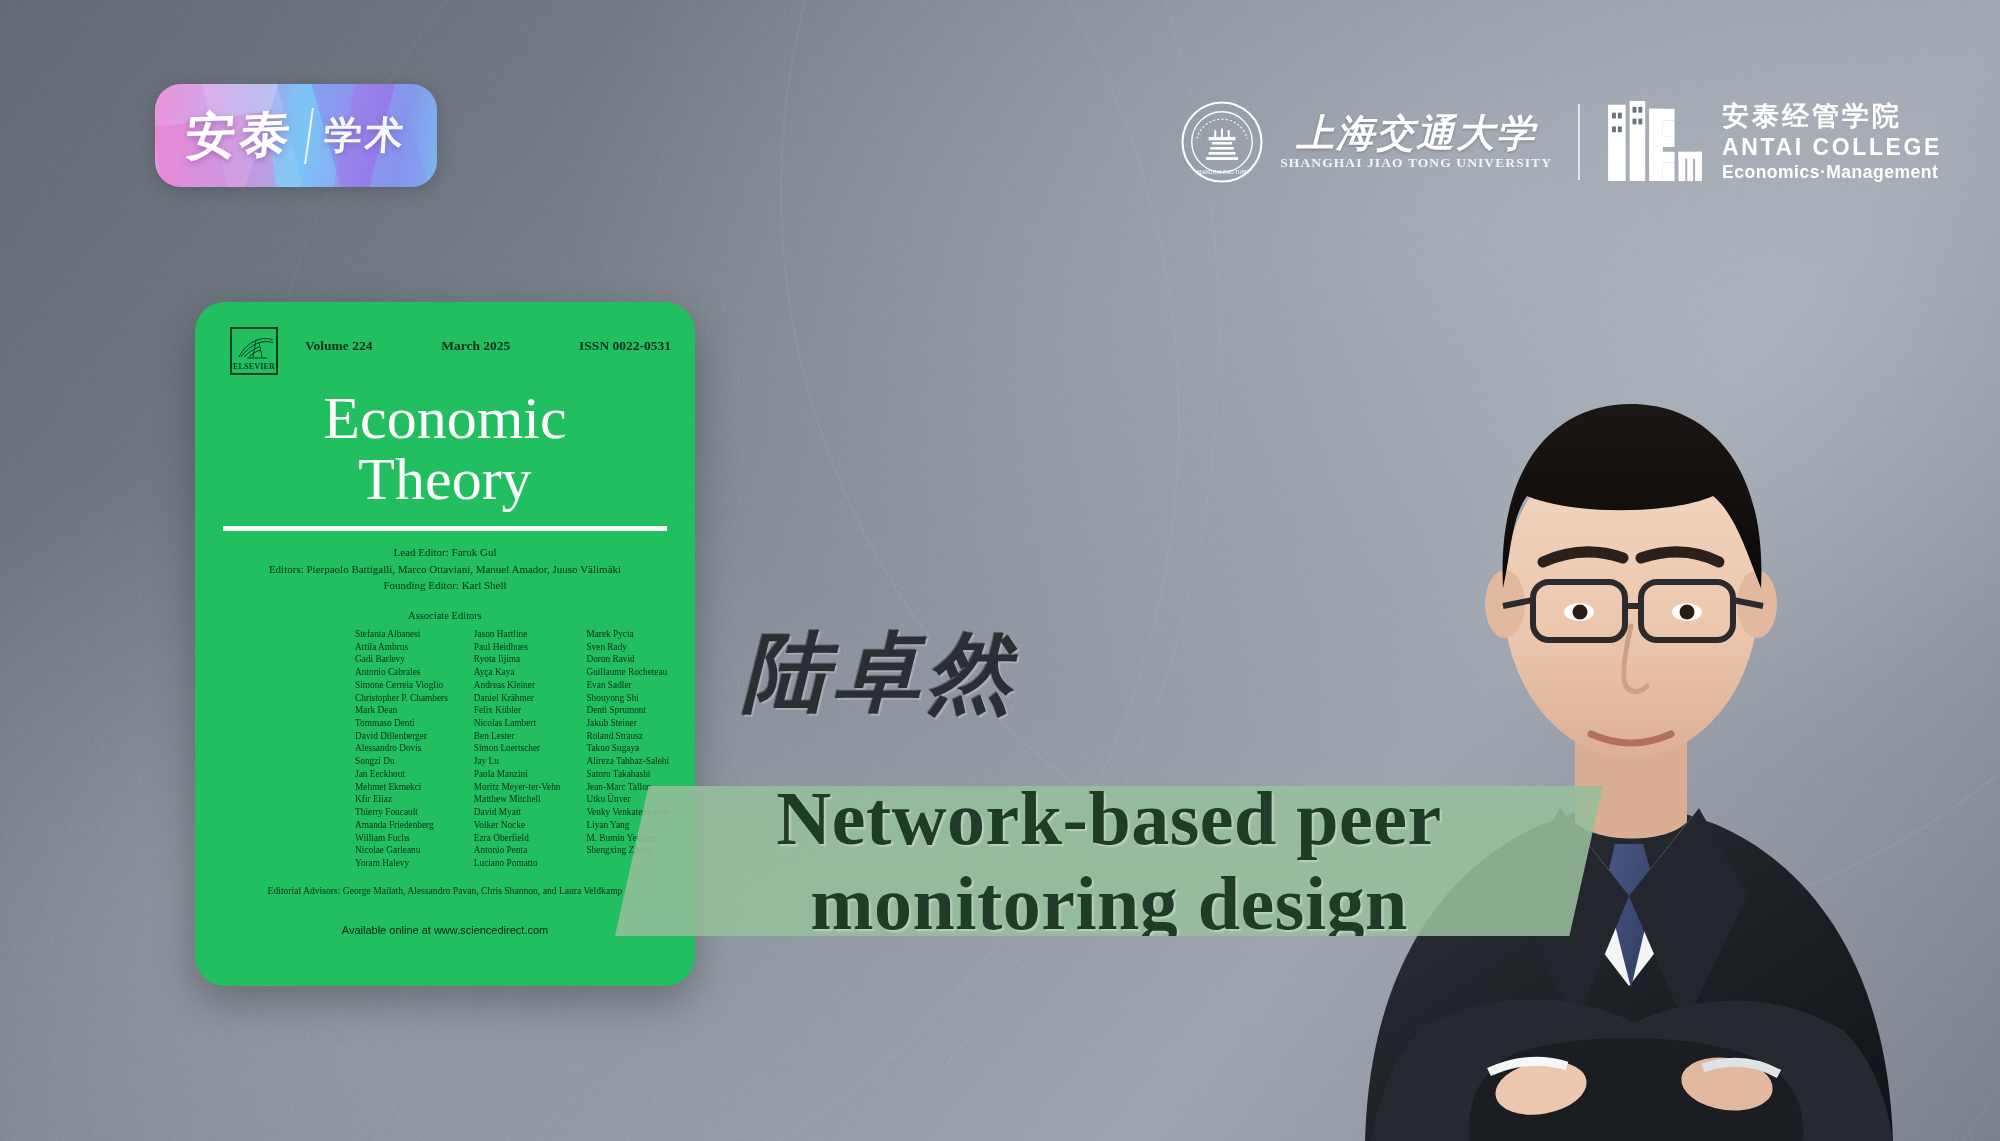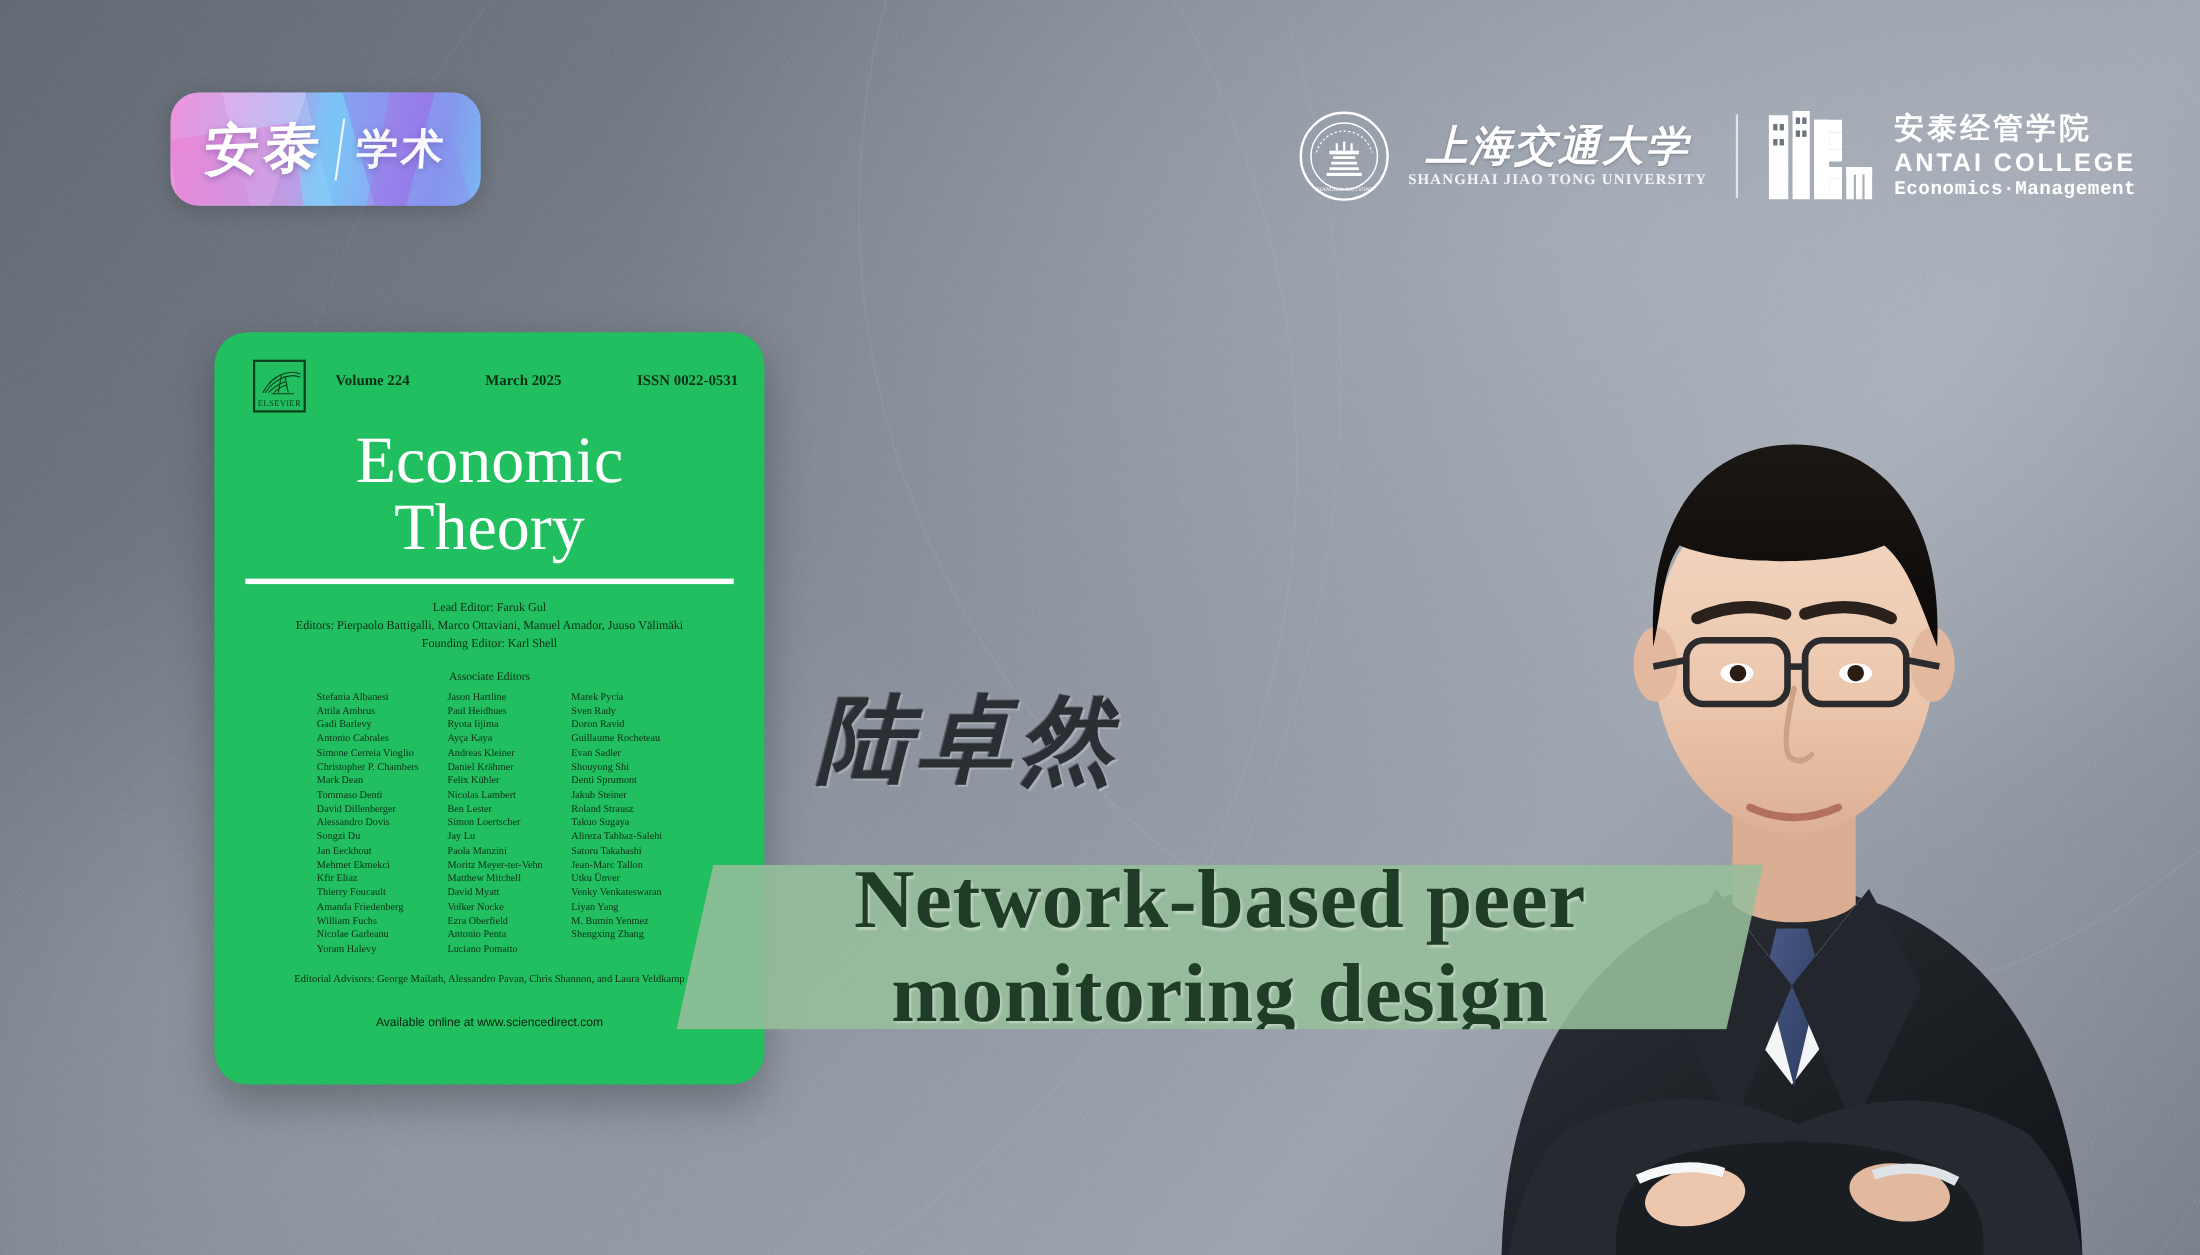--- a/index.html
+++ b/index.html
@@ -58,45 +58,45 @@
   .sjtu-cn{color:#fff;font-family:"Liberation Serif",serif;font-size:38px;font-weight:700;
     letter-spacing:2px;font-style:italic;line-height:1;text-shadow:0 1px 3px rgba(0,0,0,.25);}
   .sjtu-en{color:#f2f4f7;font-family:"Liberation Serif",serif;font-size:13.5px;font-weight:700;
     letter-spacing:1.1px;font-variant:small-caps;line-height:1;}
   .divider{width:2px;height:76px;background:rgba(255,255,255,.7);}
   .acem{display:flex;align-items:center;gap:18px;}
   .acem-mark{width:98px;height:86px;}
   .acem-text{display:flex;flex-direction:column;gap:3px;}
   .acem-cn{color:#fff;font-family:"Liberation Sans",sans-serif;font-size:27px;font-weight:700;letter-spacing:3px;line-height:1.1;}
   .acem-en{color:#fff;font-family:"Liberation Sans",sans-serif;font-size:23px;font-weight:700;letter-spacing:2.6px;line-height:1.1;}
-  .acem-sub{color:#fff;font-family:Liberation Mono, monospace;font-size:17.5px;font-weight:700;letter-spacing:.5px;line-height:1.1;}
+  .acem-sub{color:#fff;font-family:Liberation Sans, sans-serif;font-size:17.5px;font-weight:700;letter-spacing:.5px;line-height:1.1;}
 
   
   .cover{
     position:absolute;left:195px;top:302px;width:500px;height:684px;border-radius:30px;
     background:#21bf5f;box-shadow:0 16px 40px rgba(0,0,0,.28);overflow:hidden;
     font-family:"Liberation Serif",serif;color:#06240f;
   }
   .cover-top{position:relative;height:76px;}
   .elsevier{
     position:absolute;left:35px;top:25px;width:48px;height:48px;border:2px solid #0b3d1d;background:#21bf5f;
     display:flex;flex-direction:column;justify-content:flex-end;align-items:center;padding-bottom:2px;overflow:hidden;
   }
   .elsevier .tree{position:absolute;left:3px;top:2px;width:42px;height:30px;}
-  .elsevier .word{font-family:"Liberation Serif",serif;font-size:8px;font-weight:400;color:#0b3d1d;letter-spacing:.2px;z-index:2;}
+  .elsevier .word{font-family:"Liberation Serif",serif;font-size:8px;font-weight:700;color:#0b3d1d;letter-spacing:.2px;z-index:2;}
   .issue-row{position:absolute;left:110px;top:36px;right:24px;display:flex;justify-content:space-between;
     font-size:13.5px;font-weight:700;color:#0d2f17;}
   .jtitle{text-align:center;margin-top:10px;}
   .jt-1{font-size:36px;letter-spacing:4px;color:#ffffff;font-weight:400;}
   .jt-2{font-size:60px;color:#ffffff;line-height:1.02;margin-top:6px;font-weight:400;}
   .jt-3{font-size:60px;color:#ffffff;line-height:1.02;font-weight:400;}
   .rule{height:5px;background:#ffffff;margin:16px 28px 0;}
   .eds{text-align:center;font-size:11px;line-height:1.5;margin-top:13px;color:#0b2e16;}
   .assoc-h{text-align:center;font-size:10.5px;margin-top:16px;color:#0b2e16;}
-  .cols{display:flex;justify-content:center;gap:26px;margin-top:7px;padding:0 26px;}
+  .cols{display:flex;justify-content:flex-end;gap:26px;margin-top:7px;padding:0 26px;}
   .col{font-size:9.3px;line-height:1.37;color:#0b2e16;white-space:nowrap;}
   .advisors{text-align:center;font-size:9.6px;margin-top:15px;color:#0b2e16;padding:0 12px;}
   .avail{text-align:center;font-size:11px;margin-top:28px;color:#07210f;font-family:Liberation Sans, sans-serif;}
 
   
   .portrait{position:absolute;right:25px;bottom:0;width:700px;height:945px;overflow:hidden;}
   .portrait svg{display:block;}
 
   
   .speaker{

